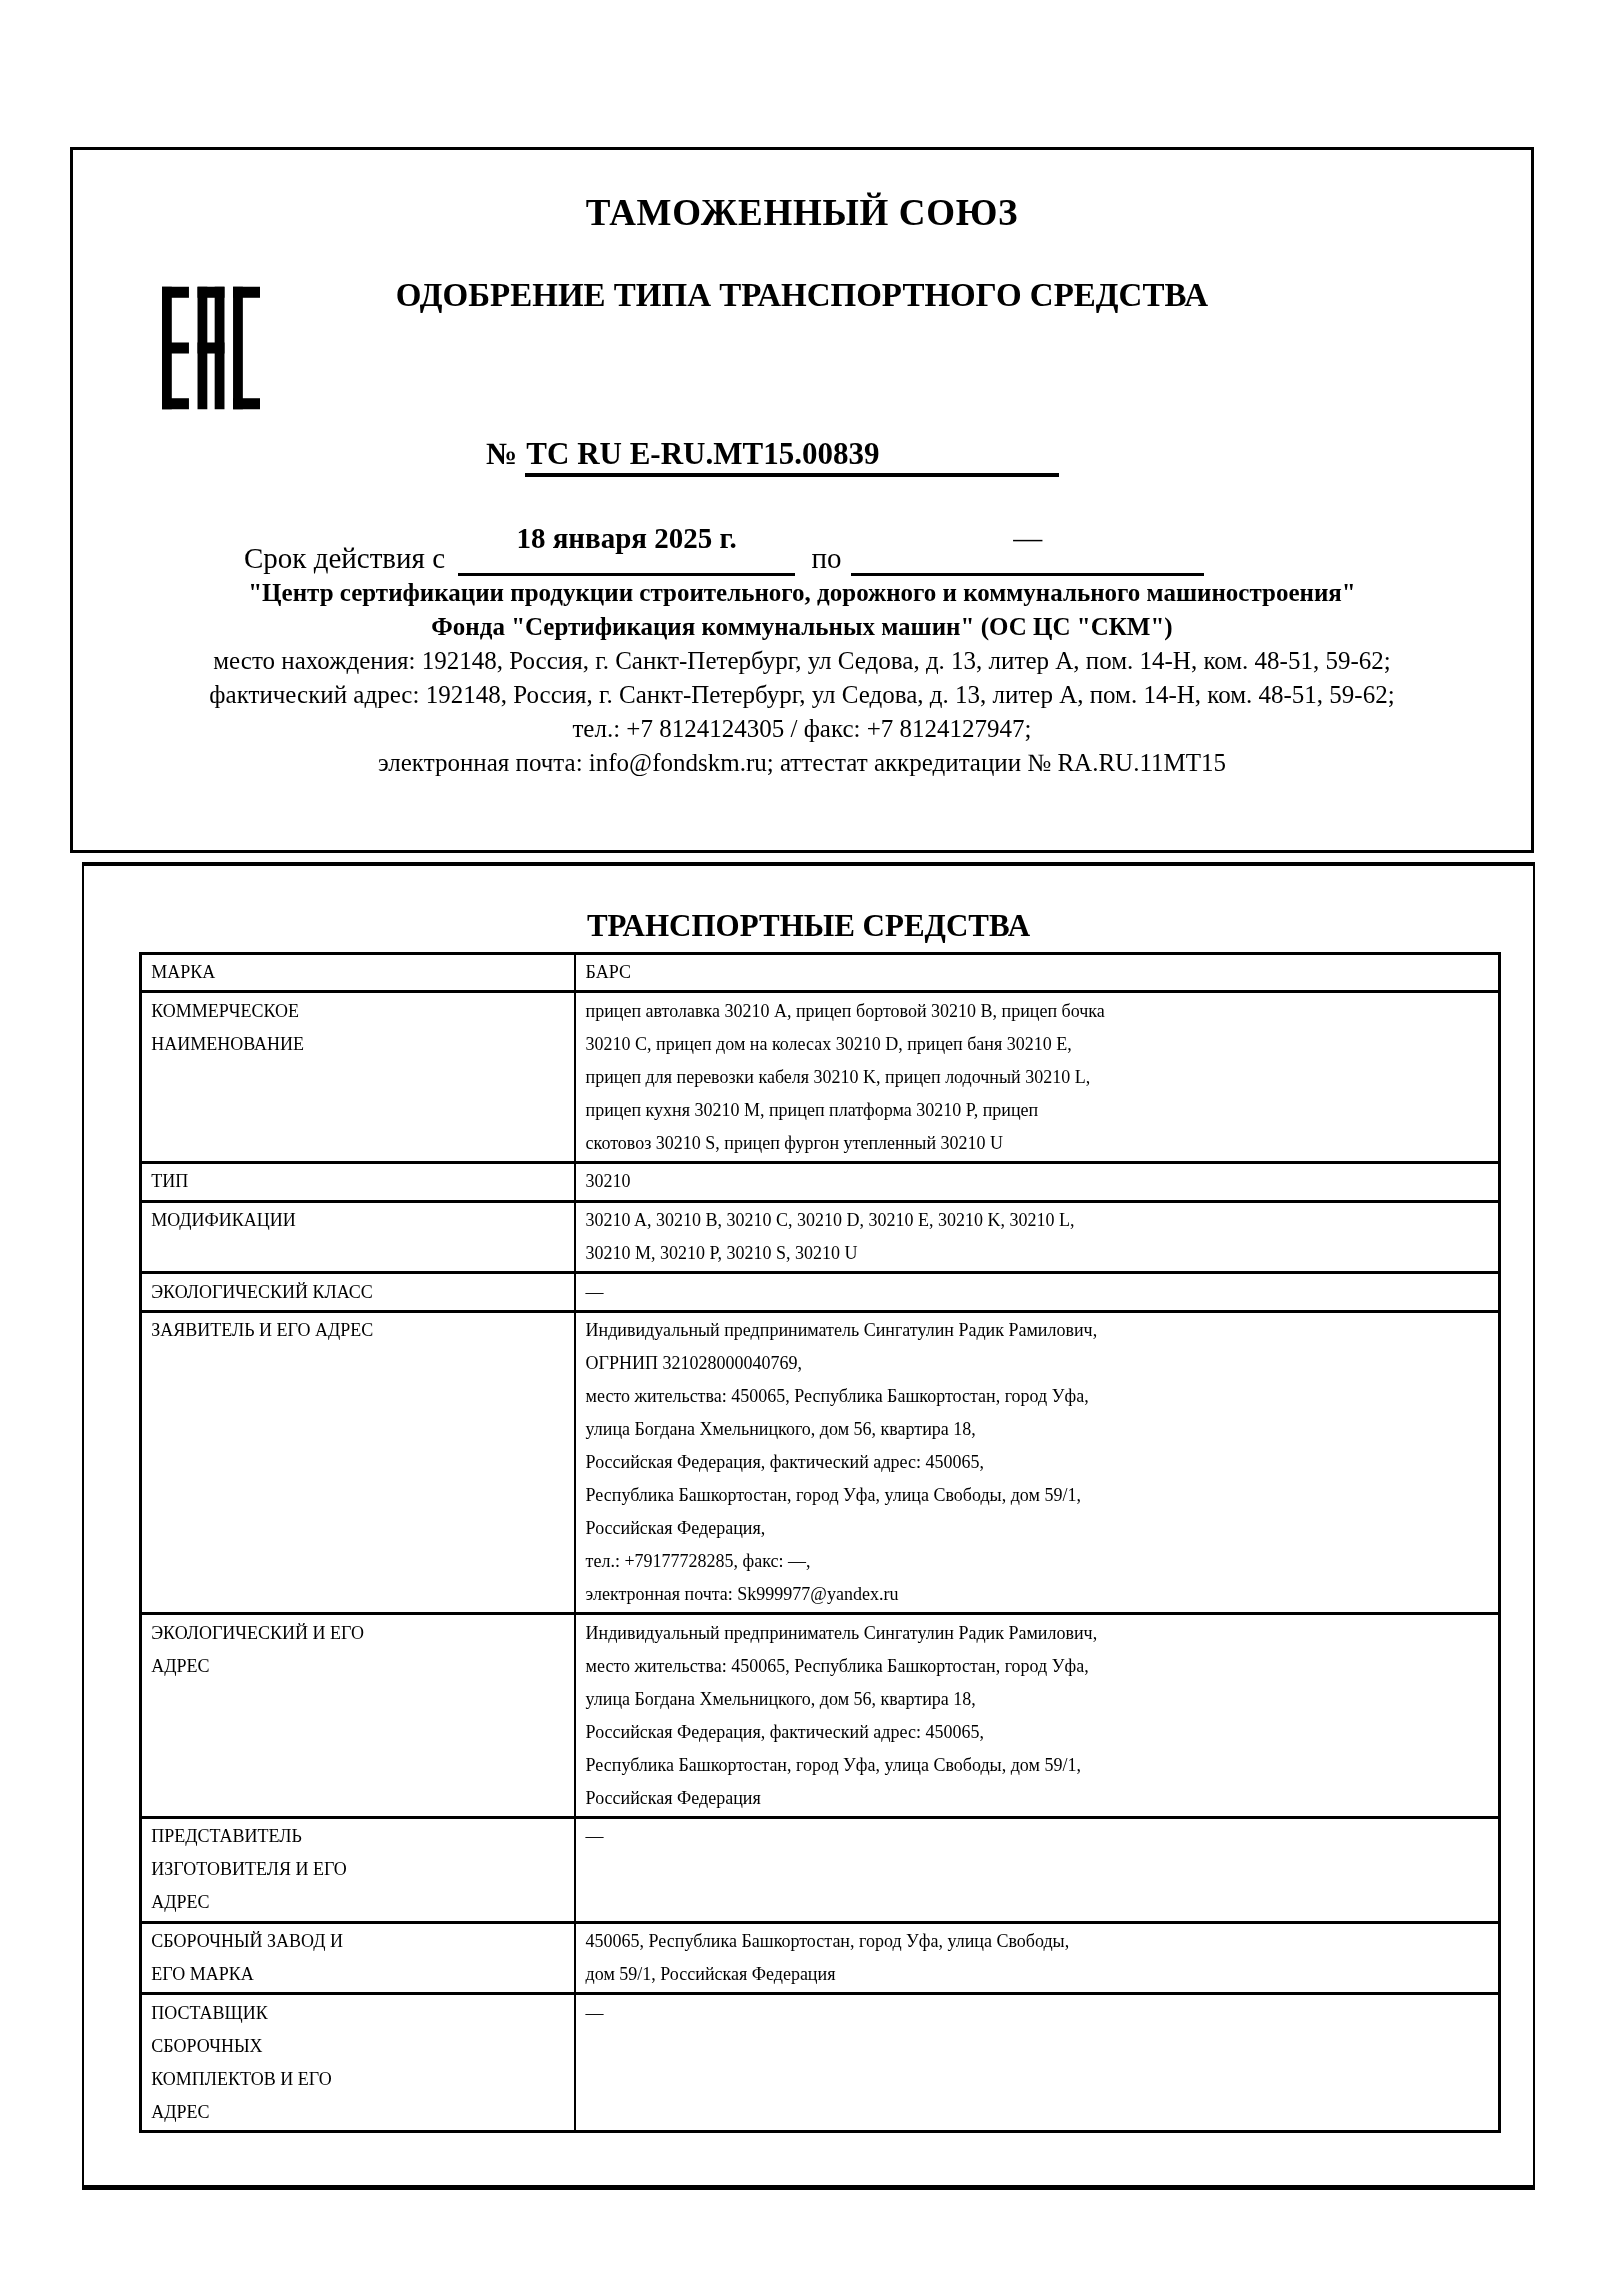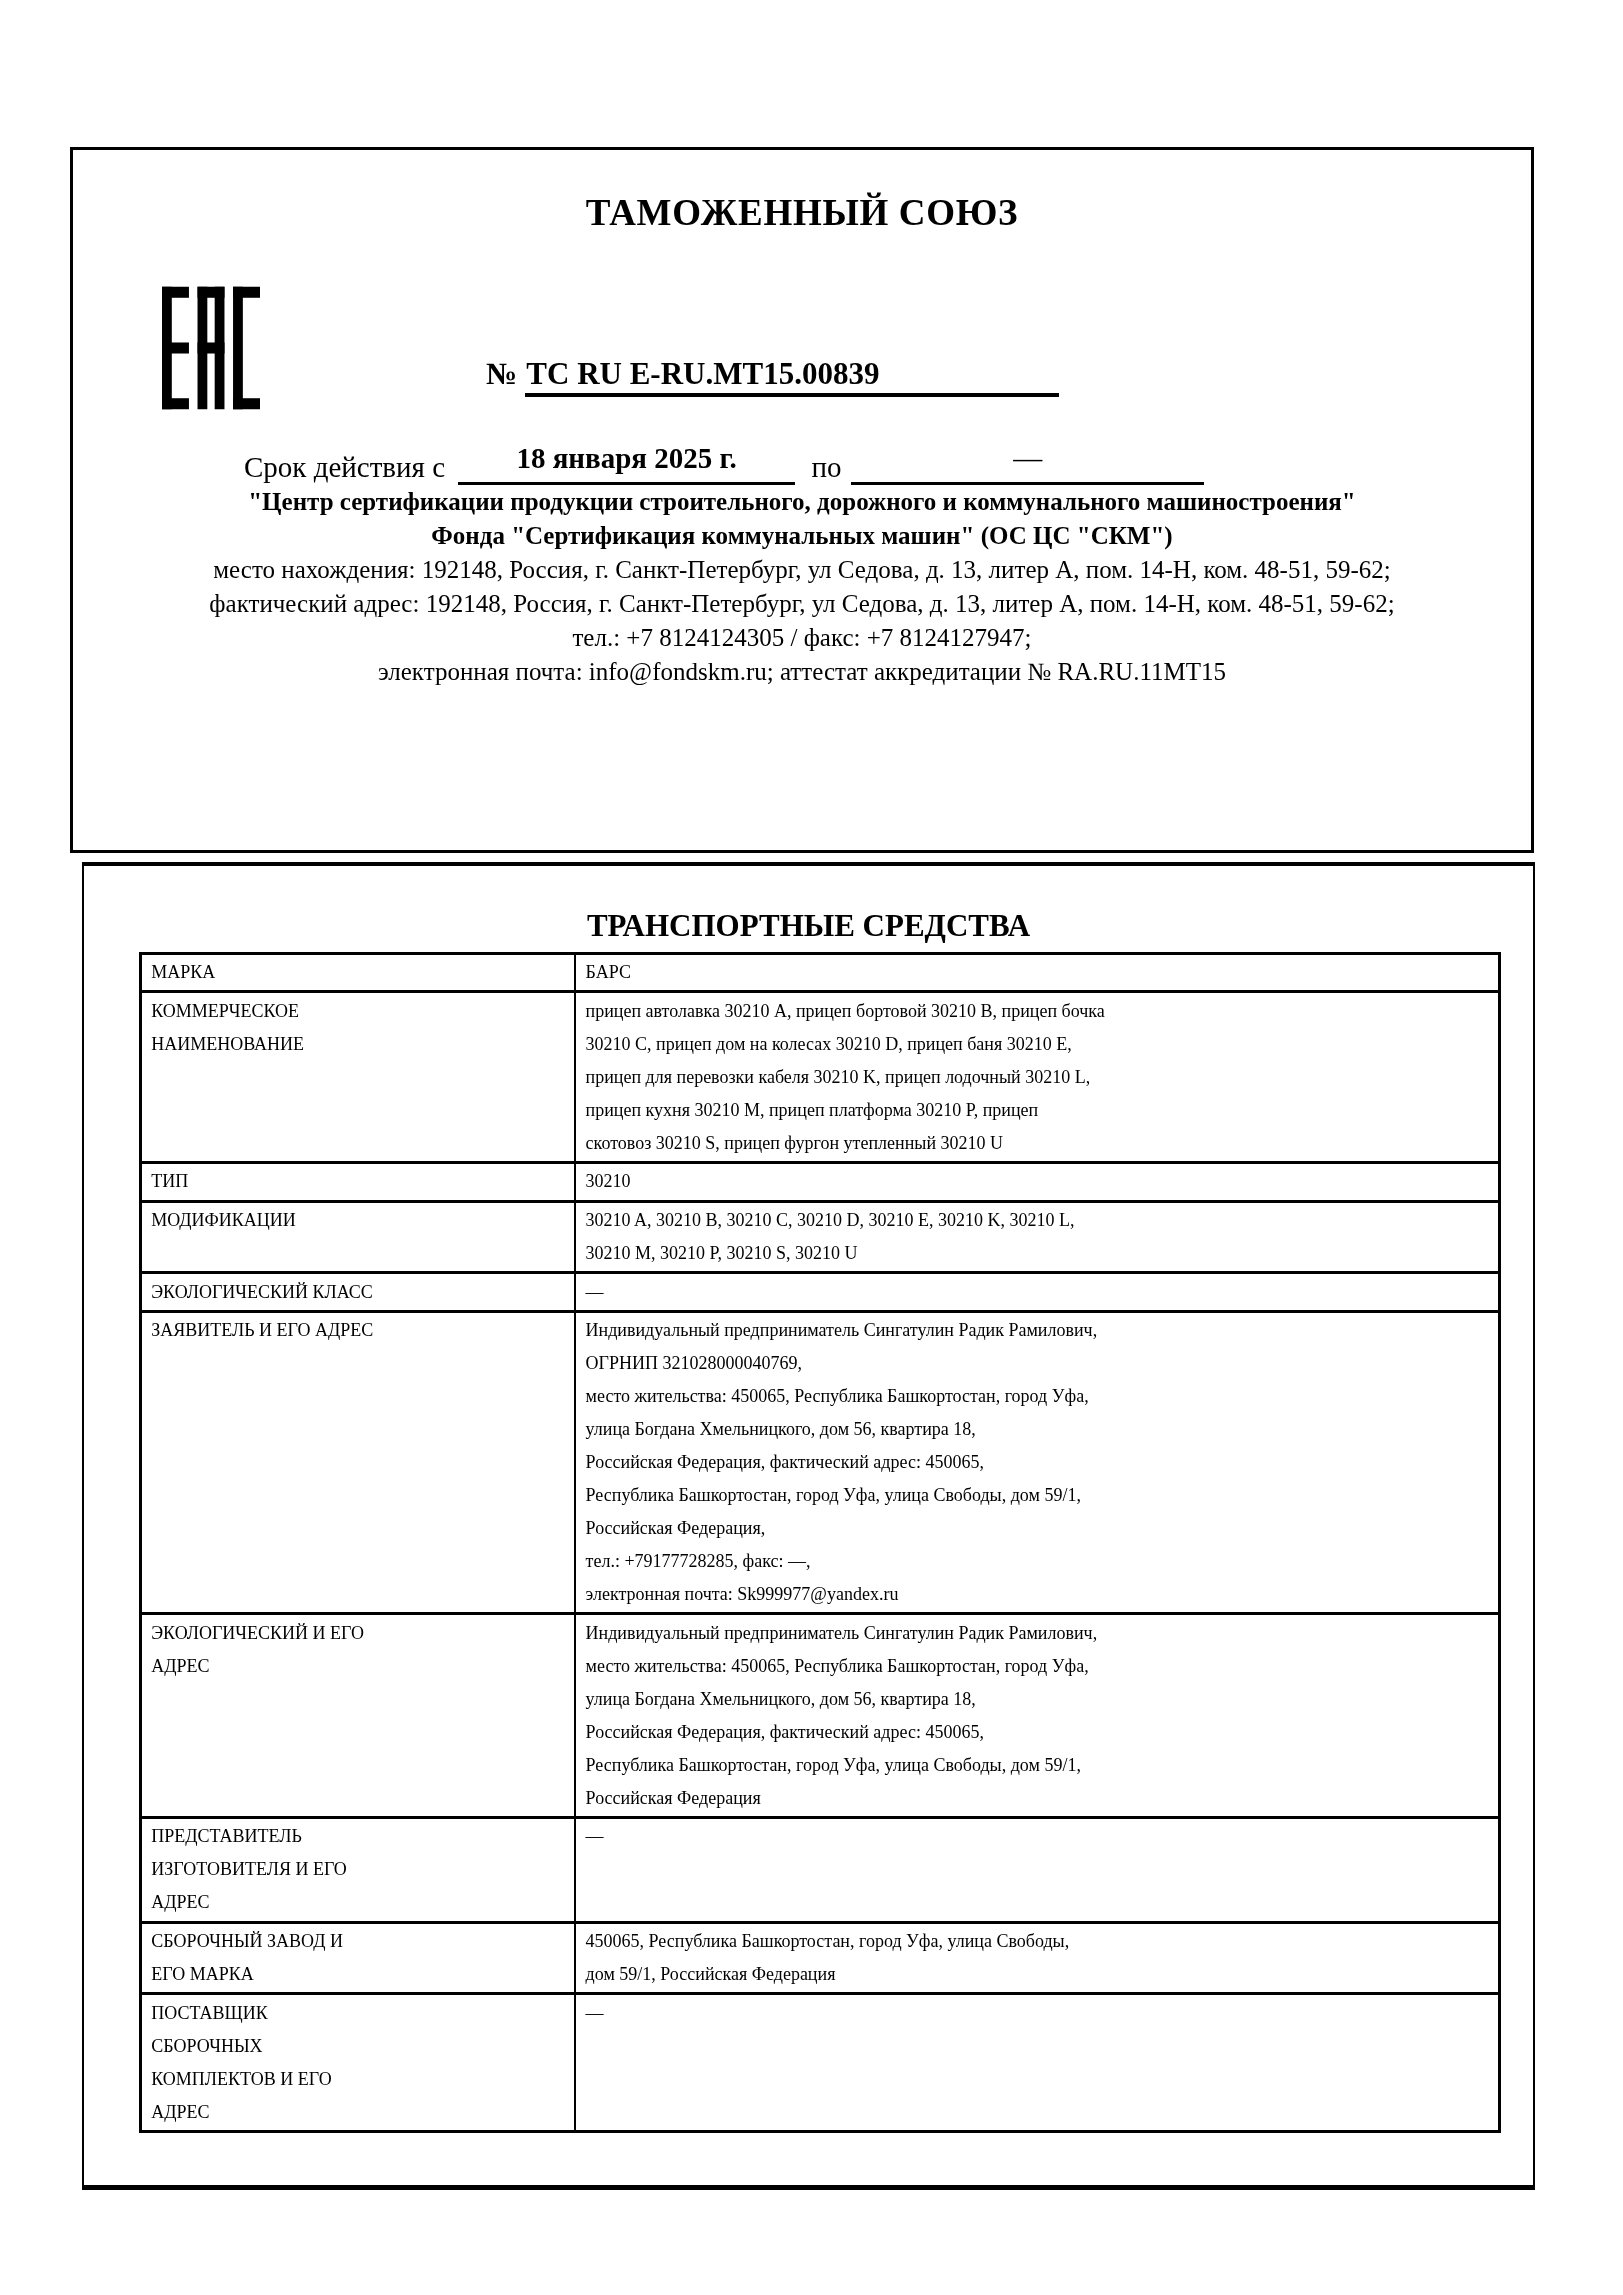--- a/index.html
+++ b/index.html
@@ -33,21 +33,21 @@
     display:inline-block;
     border-bottom:4.6px solid #000;
     padding:0 180px 1.3px 1.3px;
     margin-left:7.9px;
   }
   .srok{margin-top:44px; margin-left:171px; font-size:29px; line-height:35px; white-space:nowrap;}
   .u{
     display:inline-block;
     border-bottom:3.9px solid #000;
     text-align:center;
-    padding-bottom:6px;
+    padding-bottom:17px;
     vertical-align:bottom;
   }
   .udate{width:337px; font-weight:bold; margin-left:13px; margin-right:16.4px;}
   .udash{width:353px; margin-left:9.8px;}
   .organ{margin-top:17.7px; text-align:center; font-size:33px; font-weight:bold; line-height:39px;}
   .orgb{text-align:center; font-size:25px; font-weight:bold; line-height:34px;}
   .orgn{text-align:center; font-size:25px; line-height:34px;}
   
   .box2{
     position:absolute;
@@ -98,20 +98,21 @@
       <rect x="86" y="0" width="16" height="200" fill="#000"></rect>
       <rect x="58" y="0" width="44" height="18" fill="#000"></rect>
       <rect x="58" y="91" width="44" height="18" fill="#000"></rect>
 
       <rect x="116" y="0" width="16" height="200" fill="#000"></rect>
       <rect x="116" y="0" width="44" height="18" fill="#000"></rect>
       <rect x="116" y="182" width="44" height="18" fill="#000"></rect>
     </svg>
 
     <div class="t1">ТАМОЖЕННЫЙ СОЮЗ</div>
+    <div class="t2">ОДОБРЕНИЕ ТИПА ТРАНСПОРТНОГО СРЕДСТВА</div>
 
     <div class="numline">
       <span>№</span><span class="num">TC RU E-RU.MT15.00839</span>
     </div>
 
     <div class="srok">
       <span>Срок действия с</span><span class="u udate">18 января 2025 г.</span><span>по</span><span class="u udash">—</span>
     </div>
 
     <div class="orgb">"Центр сертификации продукции строительного, дорожного и коммунального машиностроения"</div>

